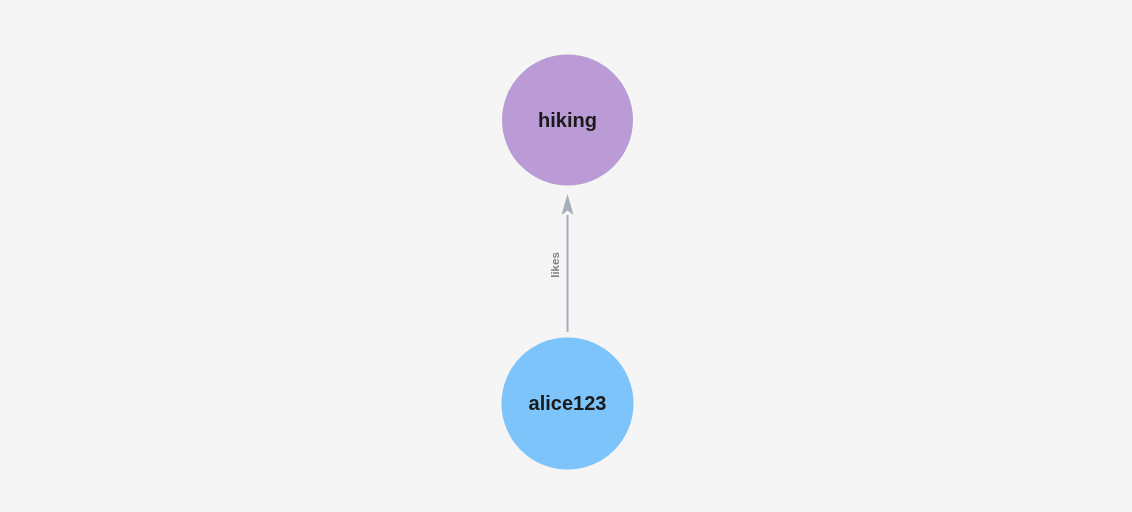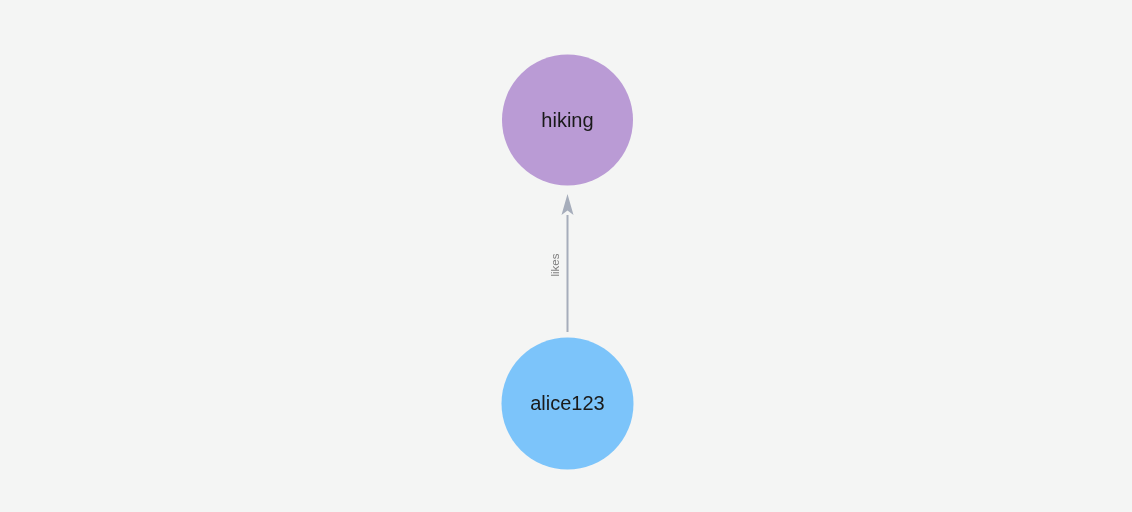--- a/index.html
+++ b/index.html
@@ -10,20 +10,21 @@
   }
   body {
     font-family: "Liberation Sans", sans-serif;
   }
   #canvas {
     position: relative;
     width: 940px;
     height: 512px;
     background: #f4f5f4;
     overflow: hidden;
+    font-weight: bold;
   }
   #graph-svg {
     position: absolute;
     left: 0;
     top: 0;
     width: 1132px;
     height: 512px;
     display: block;
   }
   .node-circle {

